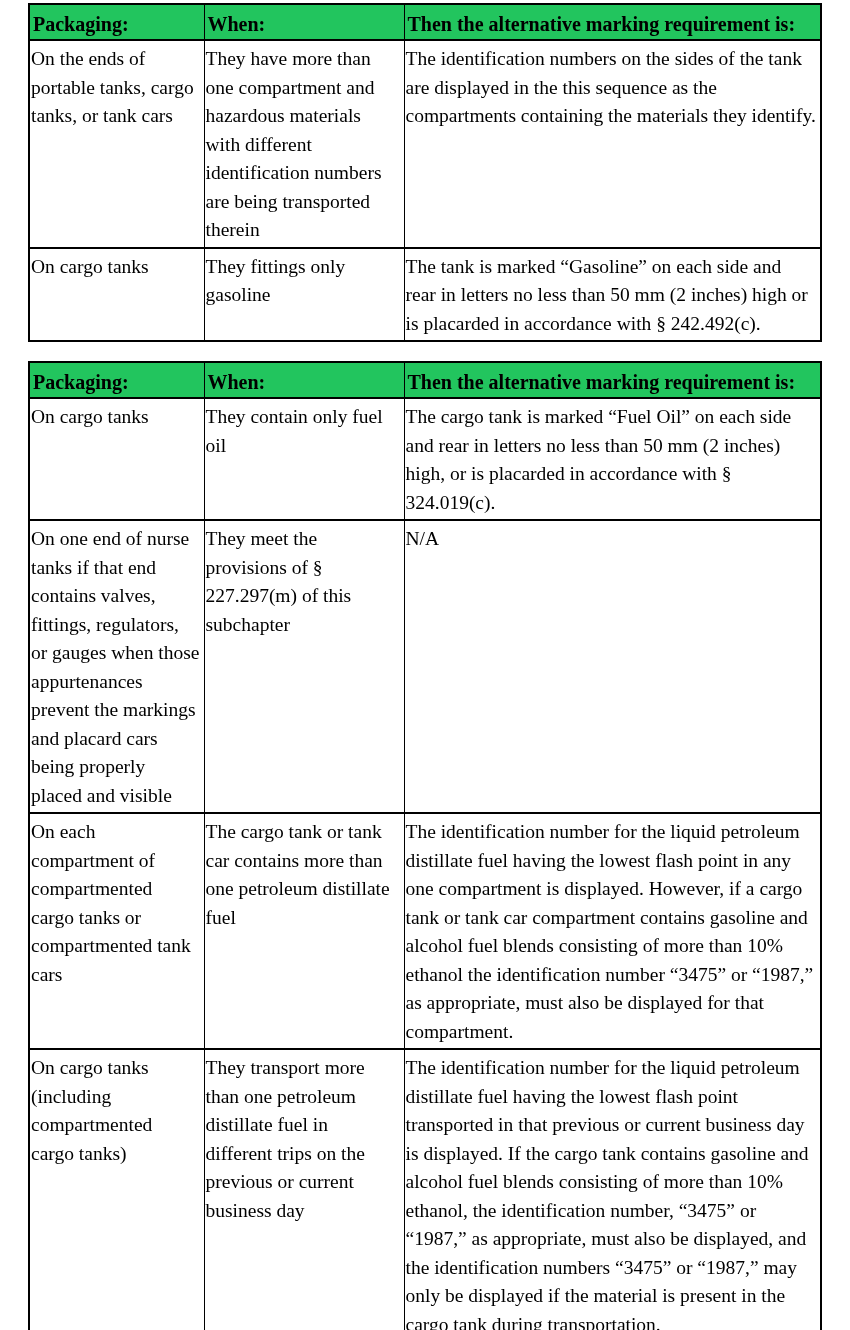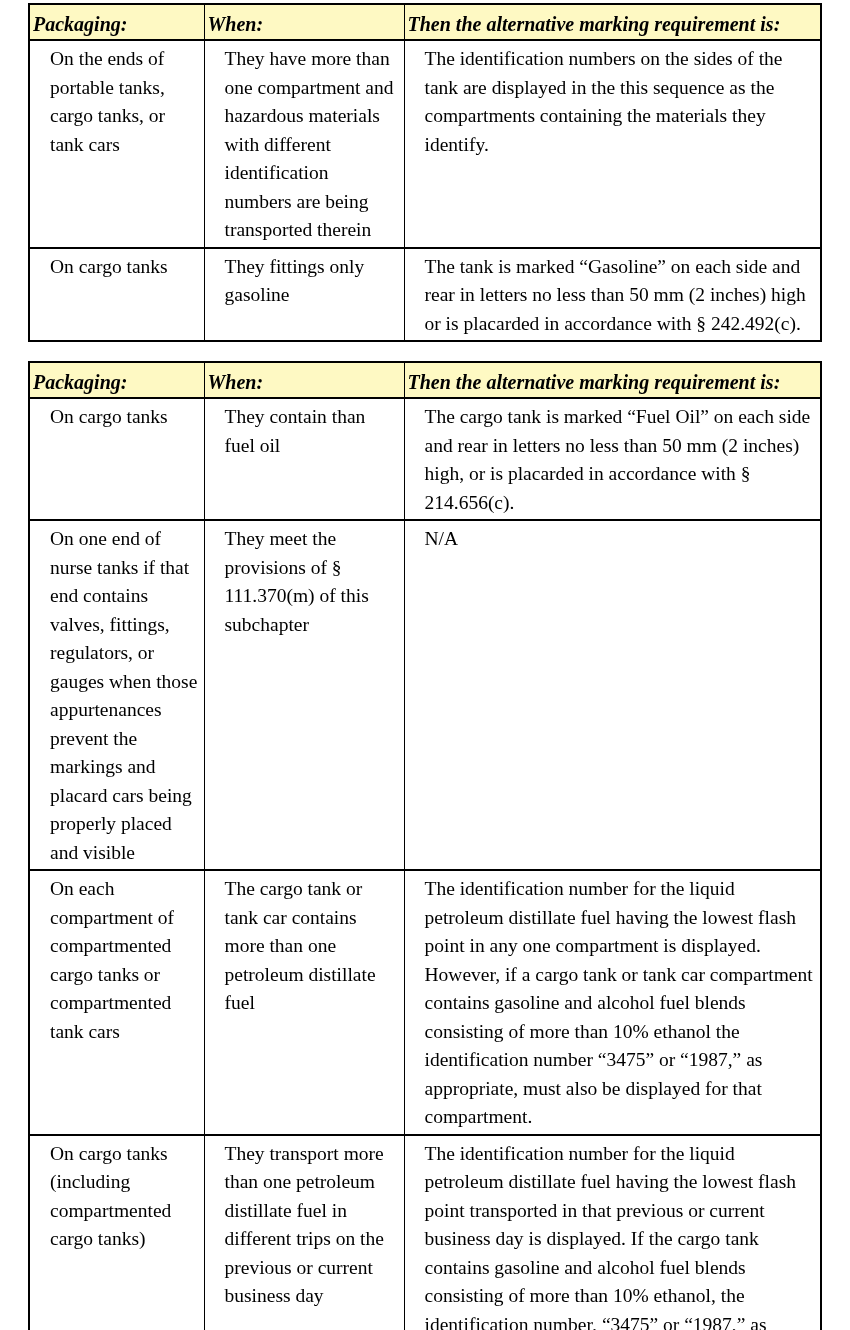--- a/index.html
+++ b/index.html
@@ -30,31 +30,30 @@
   col.c2 { width: 200px; }
   col.c3 { width: 417px; }
   th, td {
     border: solid #000000;
     border-width: 2px 1px;
     vertical-align: top;
     text-align: left;
     overflow: hidden;
   }
   th {
-    background: #fef9c3;
+    background: #22c55e;
     font-weight: bold;
-    font-style: italic;
     font-size: 20px;
     line-height: 23px;
     padding: 8px 2px 3px 3px;
   }
   td {
     font-size: 19.5px;
     line-height: 28.5px;
-    padding: 4px 4px 2px 20px;
+    padding: 4px 4px 2px 1px;
   }
 </style>
 </head>
 <body>
 
 <div class="page">
 
   <table class="marking-table first">
     <colgroup>
       <col class="c1">
@@ -91,26 +90,26 @@
     <thead>
       <tr>
         <th>Packaging:</th>
         <th>When:</th>
         <th>Then the alternative marking requirement is:</th>
       </tr>
     </thead>
     <tbody>
       <tr>
         <td>On cargo tanks</td>
-        <td>They contain than fuel oil</td>
-        <td>The cargo tank is marked “Fuel Oil” on each side and rear in letters no less than 50 mm (2 inches) high, or is placarded in accordance with § 214.656(c).</td>
+        <td>They contain only fuel oil</td>
+        <td>The cargo tank is marked “Fuel Oil” on each side and rear in letters no less than 50 mm (2 inches) high, or is placarded in accordance with § 324.019(c).</td>
       </tr>
       <tr>
         <td>On one end of nurse tanks if that end contains valves, fittings, regulators, or gauges when those appurtenances prevent the markings and placard cars being properly placed and visible</td>
-        <td>They meet the provisions of § 111.370(m) of this subchapter</td>
+        <td>They meet the provisions of § 227.297(m) of this subchapter</td>
         <td>N/A</td>
       </tr>
       <tr>
         <td>On each compartment of compartmented cargo tanks or compartmented tank cars</td>
         <td>The cargo tank or tank car contains more than one petroleum distillate fuel</td>
         <td>The identification number for the liquid petroleum distillate fuel having the lowest flash point in any one compartment is displayed. However, if a cargo tank or tank car compartment contains gasoline and alcohol fuel blends consisting of more than 10% ethanol the identification number “3475” or “1987,” as appropriate, must also be displayed for that compartment.</td>
       </tr>
       <tr>
         <td>On cargo tanks (including compartmented cargo tanks)</td>
         <td>They transport more than one petroleum distillate fuel in different trips on the previous or current business day</td>

